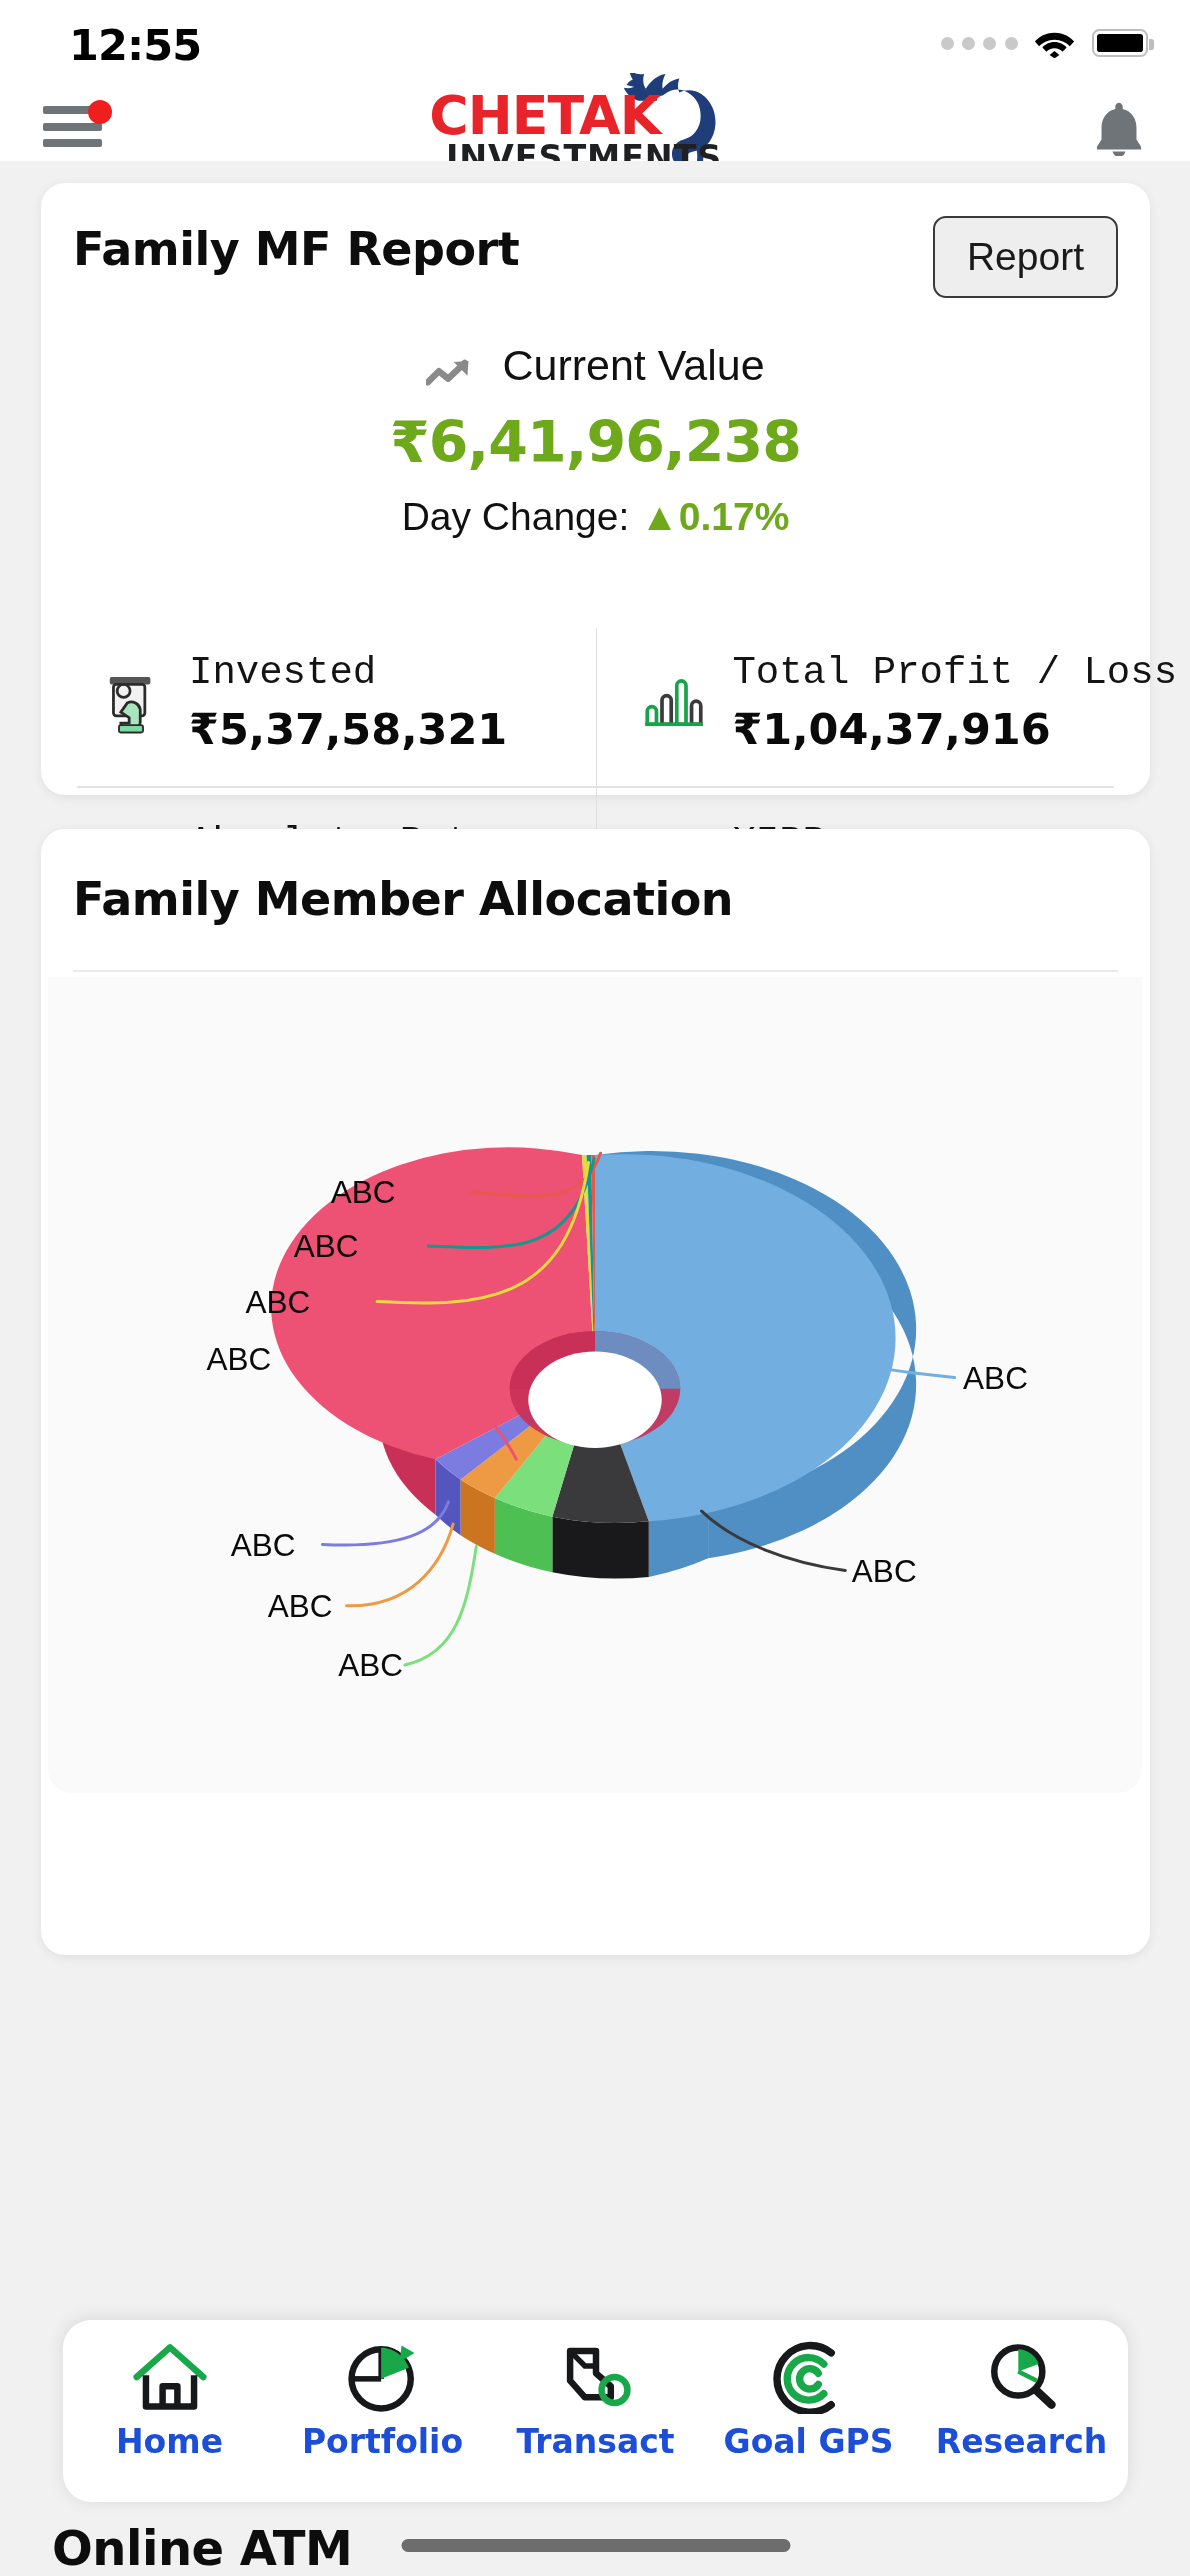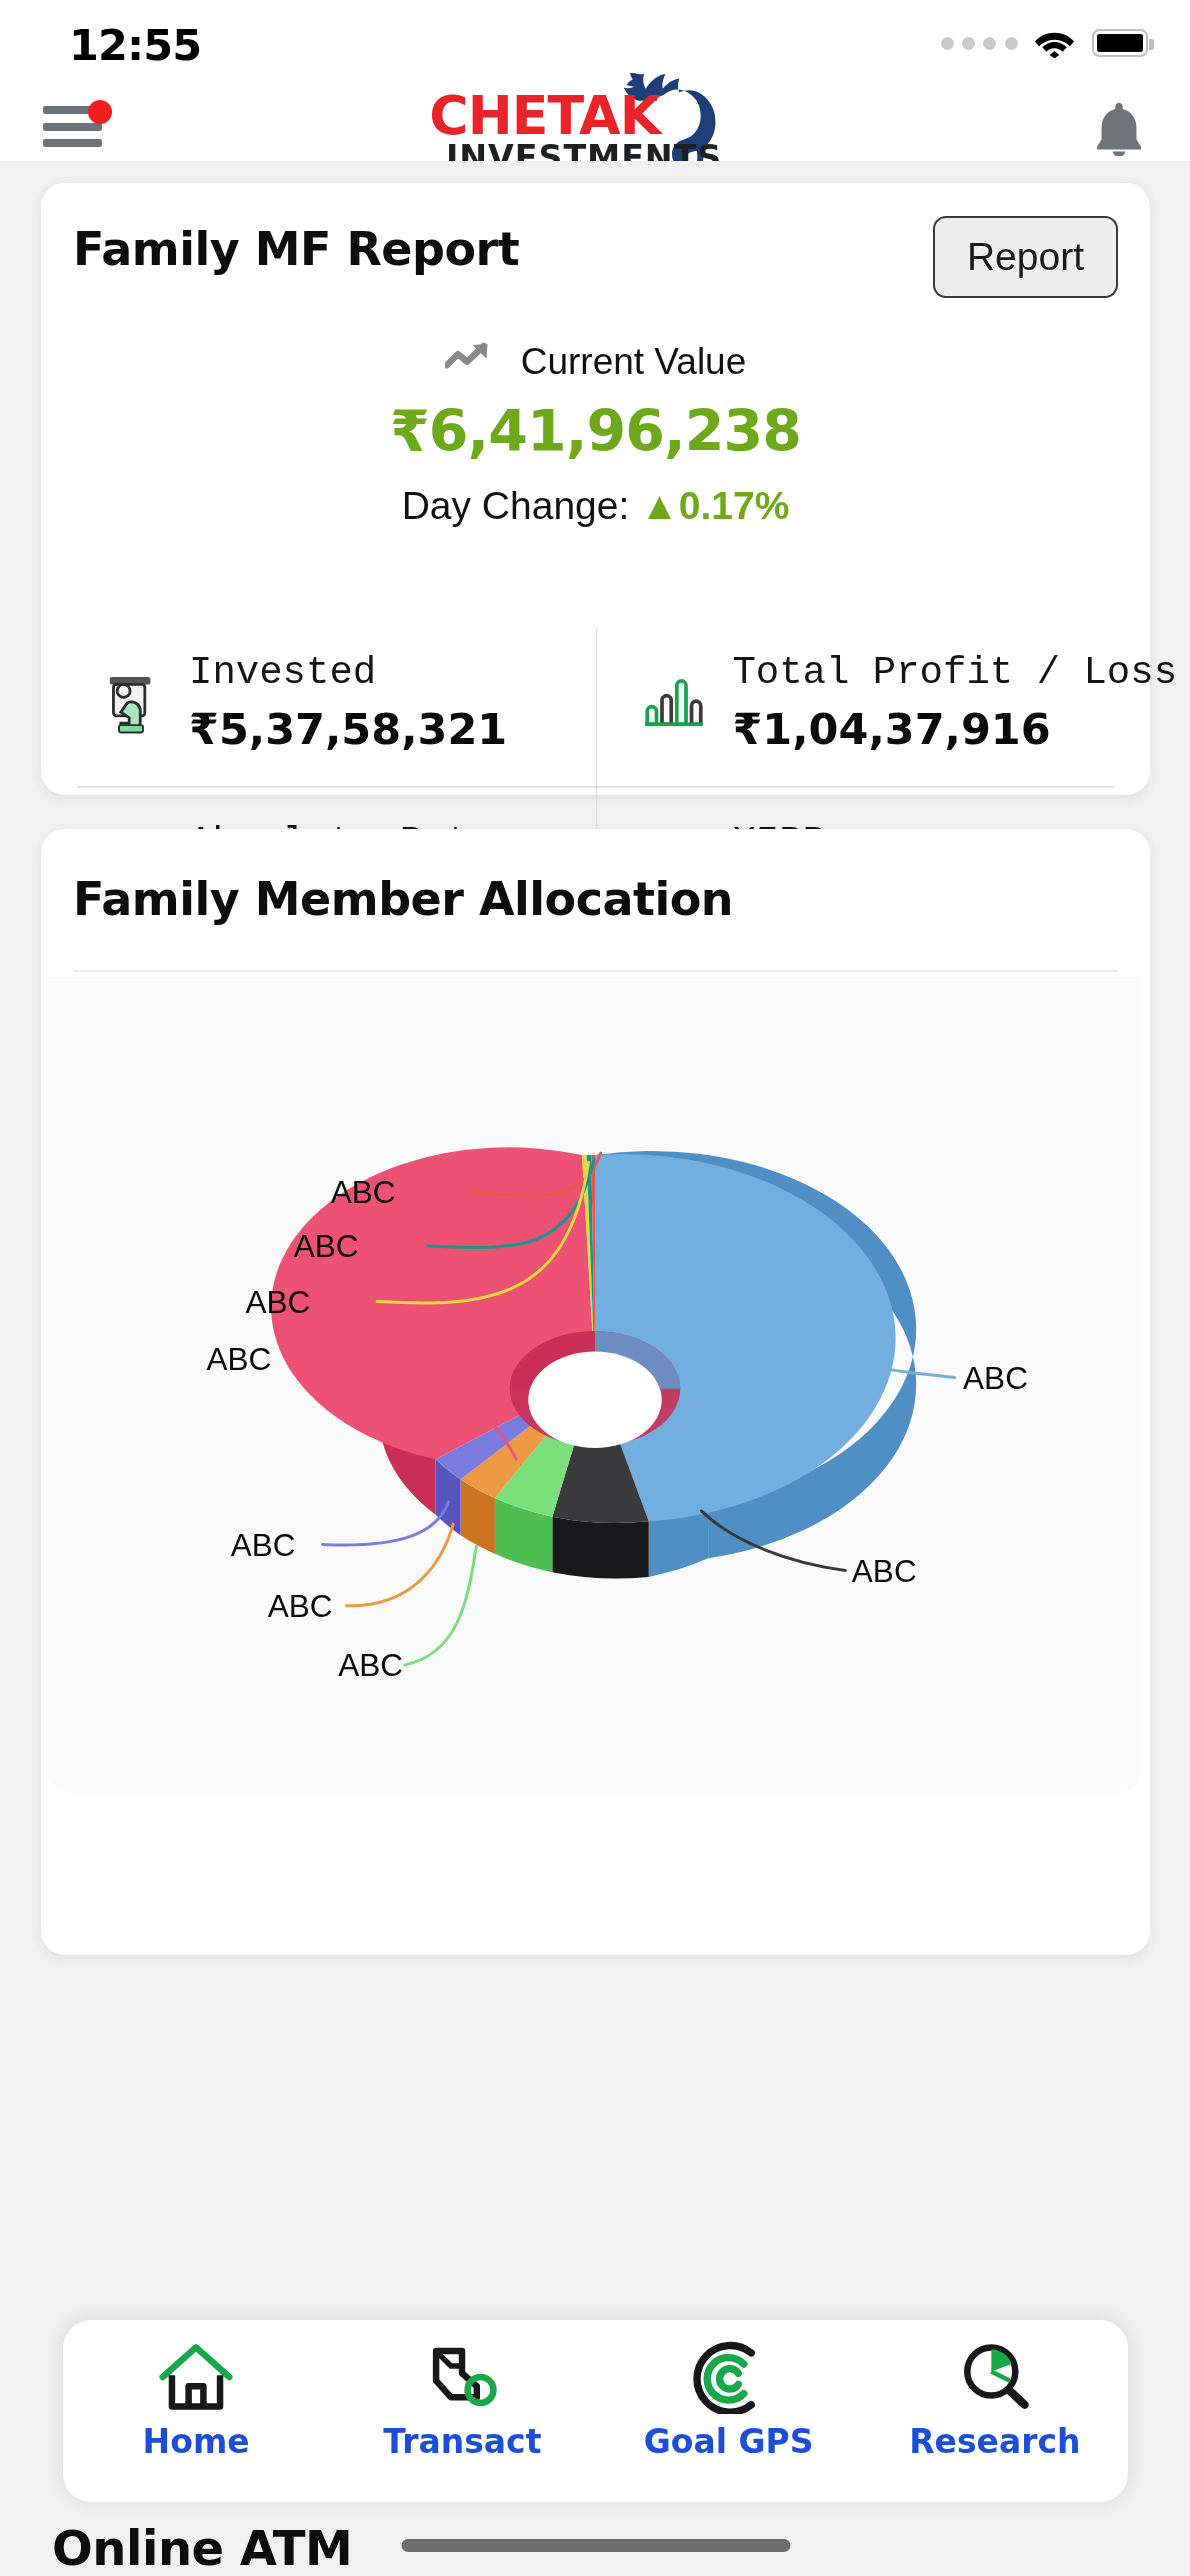--- a/index.html
+++ b/index.html
@@ -65,21 +65,21 @@
   .report-btn{
     position:absolute; right:0; top:-5.6px;
     padding:16.7px 32px; background:#eeeeee;
     border:2.8px solid #3a3a3a; border-radius:13px;
     font-size:39px; color:#1a1a1a; font-weight:400;
     font-family:"Liberation Sans", sans-serif;
   }
 
   .cv-wrap{ position:absolute; top:158px; left:0; width:100%; text-align:center;}
   .cv-label{
-    font-size:37px; color:#111; display:inline-flex; align-items:flex-start; gap:28px;
+    font-size:43px; color:#111; display:inline-flex; align-items:flex-end; gap:28px;
     font-family:"Liberation Sans", sans-serif;
   }
   .cv-amount{
     margin-top:15px; font-size:57px; font-weight:700; color:#6ea81b;
     letter-spacing:-0.9px; font-family:"DejaVu Sans", sans-serif;
   }
   .cv-day{
     margin-top:20.4px; font-size:39px; color:#111;
     font-family:"Liberation Sans", sans-serif;
   }
@@ -347,20 +347,30 @@
 
     <div class="navitem">
       <svg width="78" height="74" viewBox="0 0 84 80">
         <path d="M6 40 L42 8 L78 40" fill="none" stroke="#18A84A" stroke-width="7" stroke-linecap="round" stroke-linejoin="round"></path>
         <path d="M16 38 L16 72 L68 72 L68 38" fill="none" stroke="#17181A" stroke-width="7" stroke-linejoin="round"></path>
         <path d="M34 72 L34 50 L50 50 L50 72" fill="none" stroke="#17181A" stroke-width="7" stroke-linejoin="round"></path>
       </svg>
       <span>Home</span>
     </div>
 
+    <div class="navitem">
+      <svg width="78" height="74" viewBox="0 0 84 80">
+        <circle cx="40" cy="42" r="32" fill="none" stroke="#17181A" stroke-width="7"></circle>
+        <line x1="40" y1="10" x2="40" y2="42" stroke="#17181A" stroke-width="6"></line>
+        <line x1="40" y1="42" x2="8" y2="42" stroke="#17181A" stroke-width="6"></line>
+        <path d="M40 42 L40 8 A34 34 0 0 1 70 30 Z" fill="#18A84A"></path>
+        <path d="M62 6 L76 14 L60 24 Z" fill="#18A84A"></path>
+      </svg>
+      <span>Portfolio</span>
+    </div>
 
     <div class="navitem">
       <svg width="78" height="74" viewBox="0 0 84 80">
         <path d="M14 12 L42 12 L42 36 L58 50 L58 62 L30 62 L14 44 Z" fill="none" stroke="#17181A" stroke-width="7" stroke-linejoin="round"></path>
         <path d="M14 12 L30 28 L42 28" fill="none" stroke="#17181A" stroke-width="6"></path>
         <circle cx="62" cy="54" r="14" fill="none" stroke="#18A84A" stroke-width="7"></circle>
       </svg>
       <span>Transact</span>
     </div>
 

